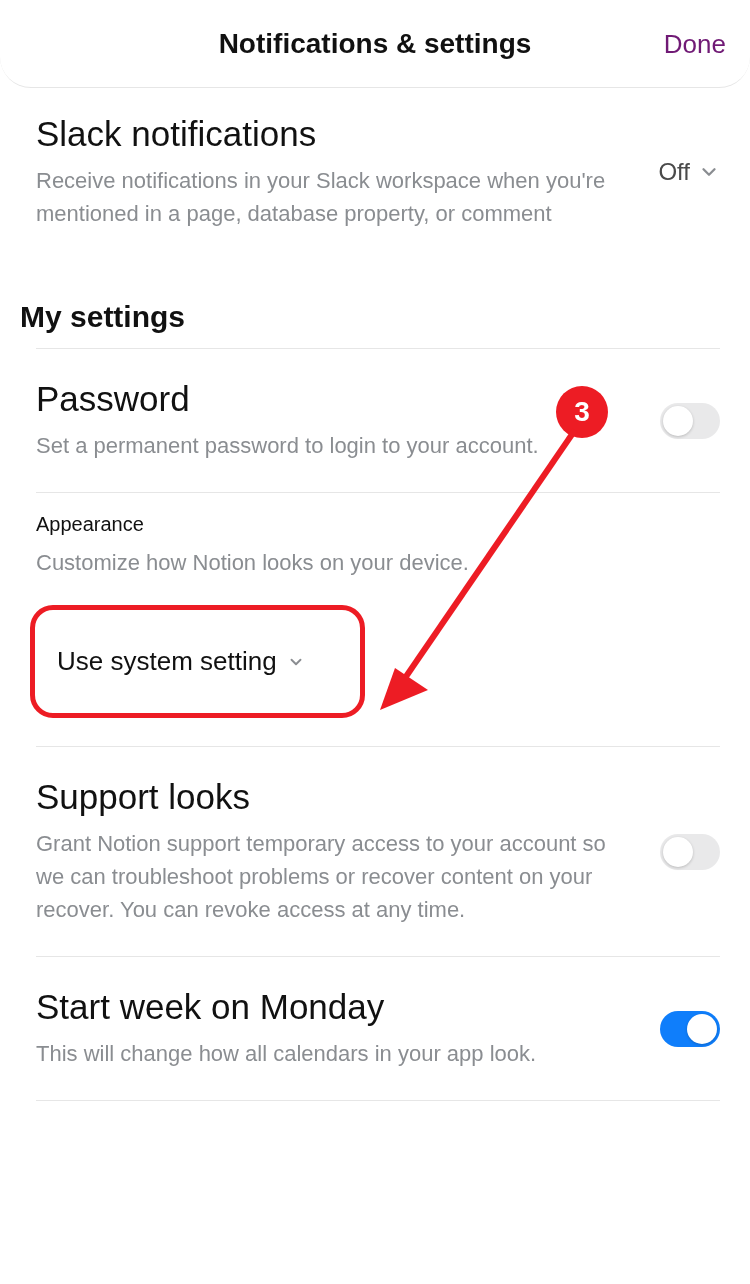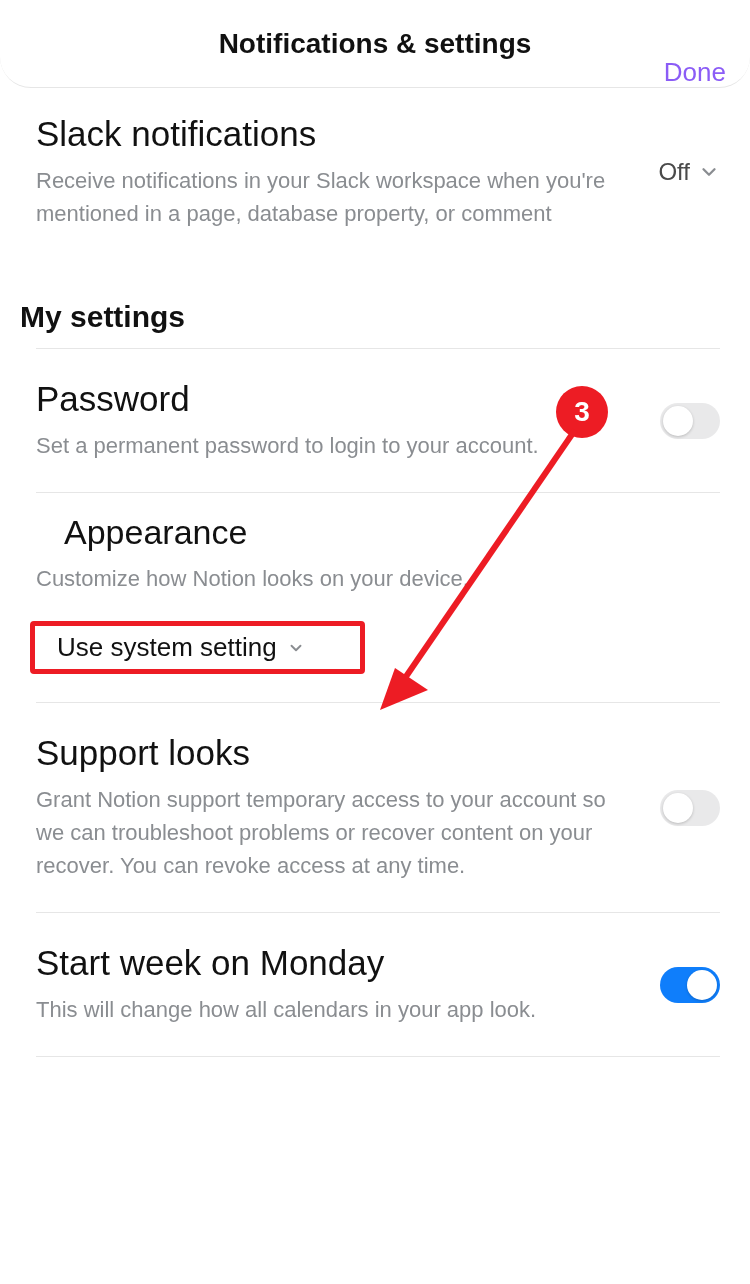--- a/index.html
+++ b/index.html
@@ -4,21 +4,21 @@
 <style>
   * { box-sizing: border-box; margin: 0; padding: 0; }
   html, body { width: 750px; height: 1284px; font-family: -apple-system, BlinkMacSystemFont, "Segoe UI", Helvetica, Arial, sans-serif; background:#fff; color:#111; }
   .header {
     display:flex; align-items:center; justify-content:center;
     height:88px; border-bottom:1px solid #e6e6e6; position:relative;border-radius:31px;
   }
   .header .title { font-size:28px; font-weight:700; color:#111; }
   .header .done {
     position:absolute; right:24px; top:50%; transform:translateY(-50%);
-    font-size:26px; color:#8b5cf6; font-weight:400;margin-top:28px;
+    font-size:26px; color:#701a75; font-weight:400;
   }
   .content { padding: 0 0 0 0; }
   .row {
     display:flex; align-items:center; justify-content:space-between;
     padding: 20px 30px 20px 36px;
   }
   .row .textcol { flex:1; padding-right:20px; }
   .row .label { font-size:35px; font-weight:400; color:#111; margin-bottom:10px; }
   .row .desc { font-size:22px; color:#8a8d91; line-height:1.5; }
   .section-title {
@@ -35,27 +35,27 @@
   }
   .toggle .knob {
     position:absolute; top:3px; width:30px; height:30px; border-radius:50%;
     background:#fff; box-shadow:0 1px 3px rgba(0,0,0,0.2);
   }
   .toggle.off { background:#e9e9ea; }
   .toggle.off .knob { left:3px; }
   .toggle.on { background:#0f7efb; }
   .toggle.on .knob { right:3px; }
   .appearance-block { padding: 20px 36px 0 36px; }
-  .appearance-block .label { font-size:34px; font-weight:400; color:#111; margin-bottom:10px;margin-left:28px; }
+  .appearance-block .label { font-size:20px; font-weight:400; color:#111; margin-bottom:10px; }
   .appearance-block .desc { font-size:22px; color:#8a8d91; line-height:1.5; }
   .dropdown-highlight {
     margin: 26px 0 28px 30px;
     width: 335px;
-    border:5px solid #ed1c24; border-radius:4px;
-    padding: 6px 22px;
+    border:5px solid #ed1c24; border-radius:23px;
+    padding: 36px 22px;
     display:flex; align-items:center; gap:10px;
   }
   .dropdown-highlight .val { font-size:26px; color:#111; }
   
   .annotation { position:absolute; left:0; top:0; width:750px; height:1284px; pointer-events:none; }
   .badge {
     position:absolute; width:52px; height:52px; border-radius:50%;
     background:#ed1c24; color:#fff; display:flex; align-items:center; justify-content:center;
     font-size:28px; font-weight:700;
   }

